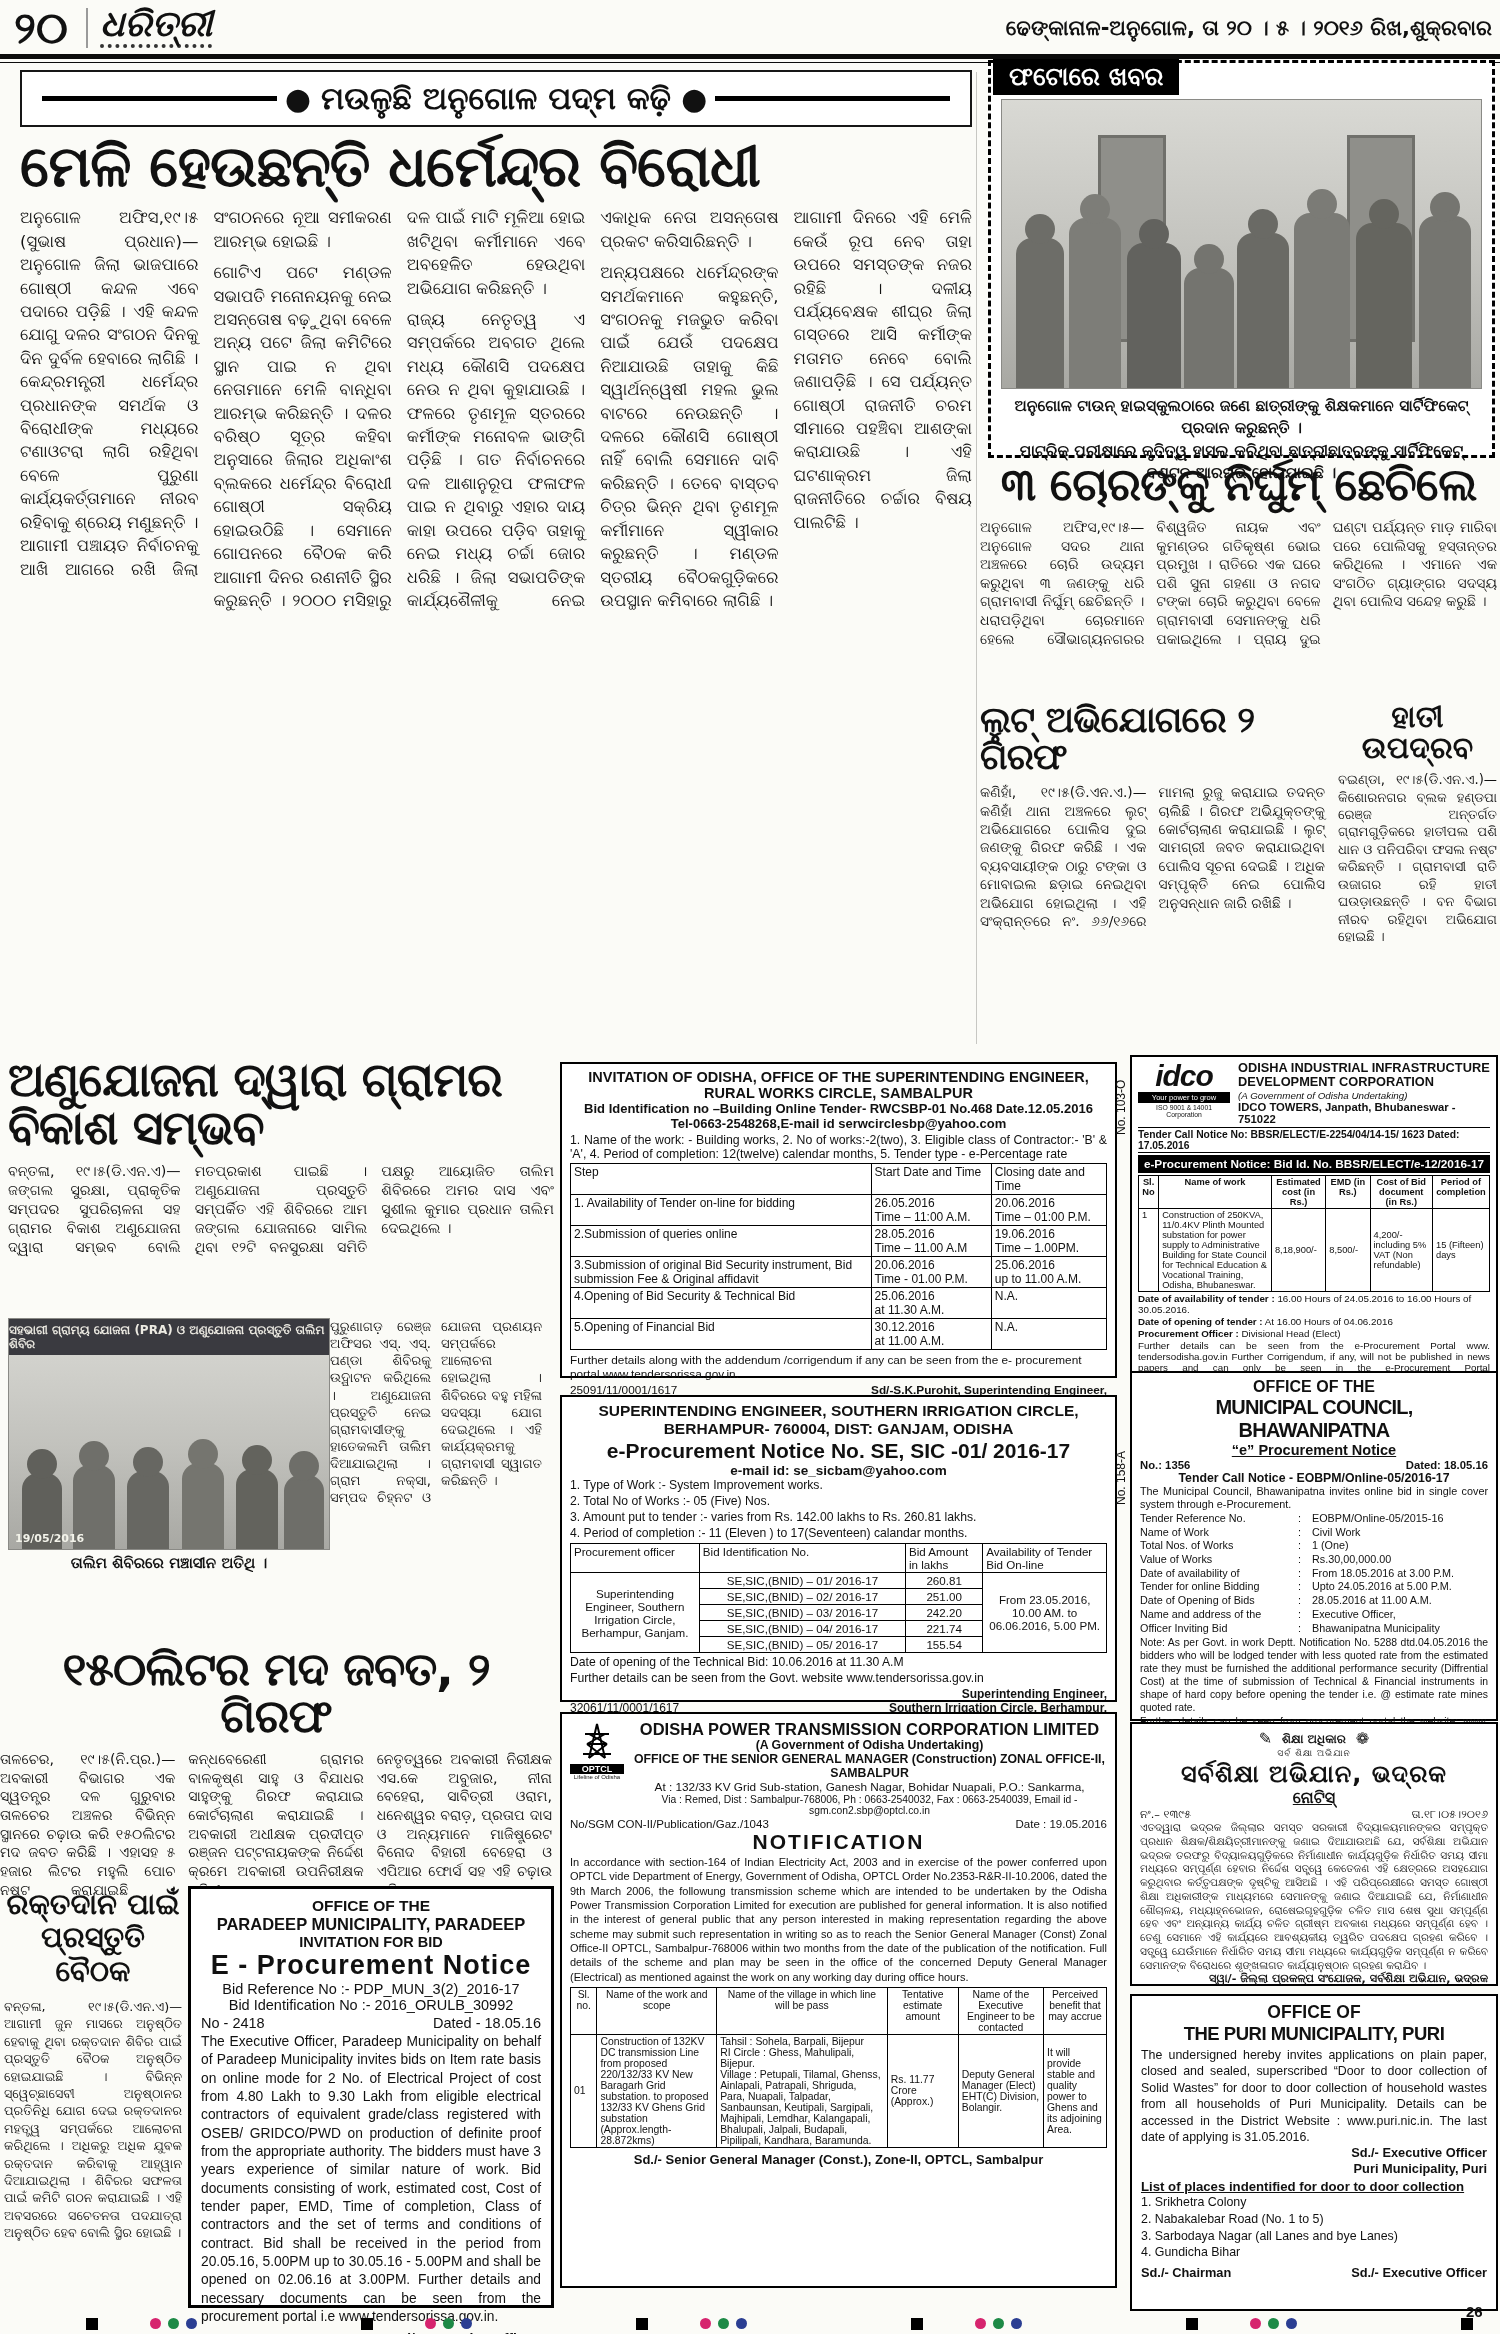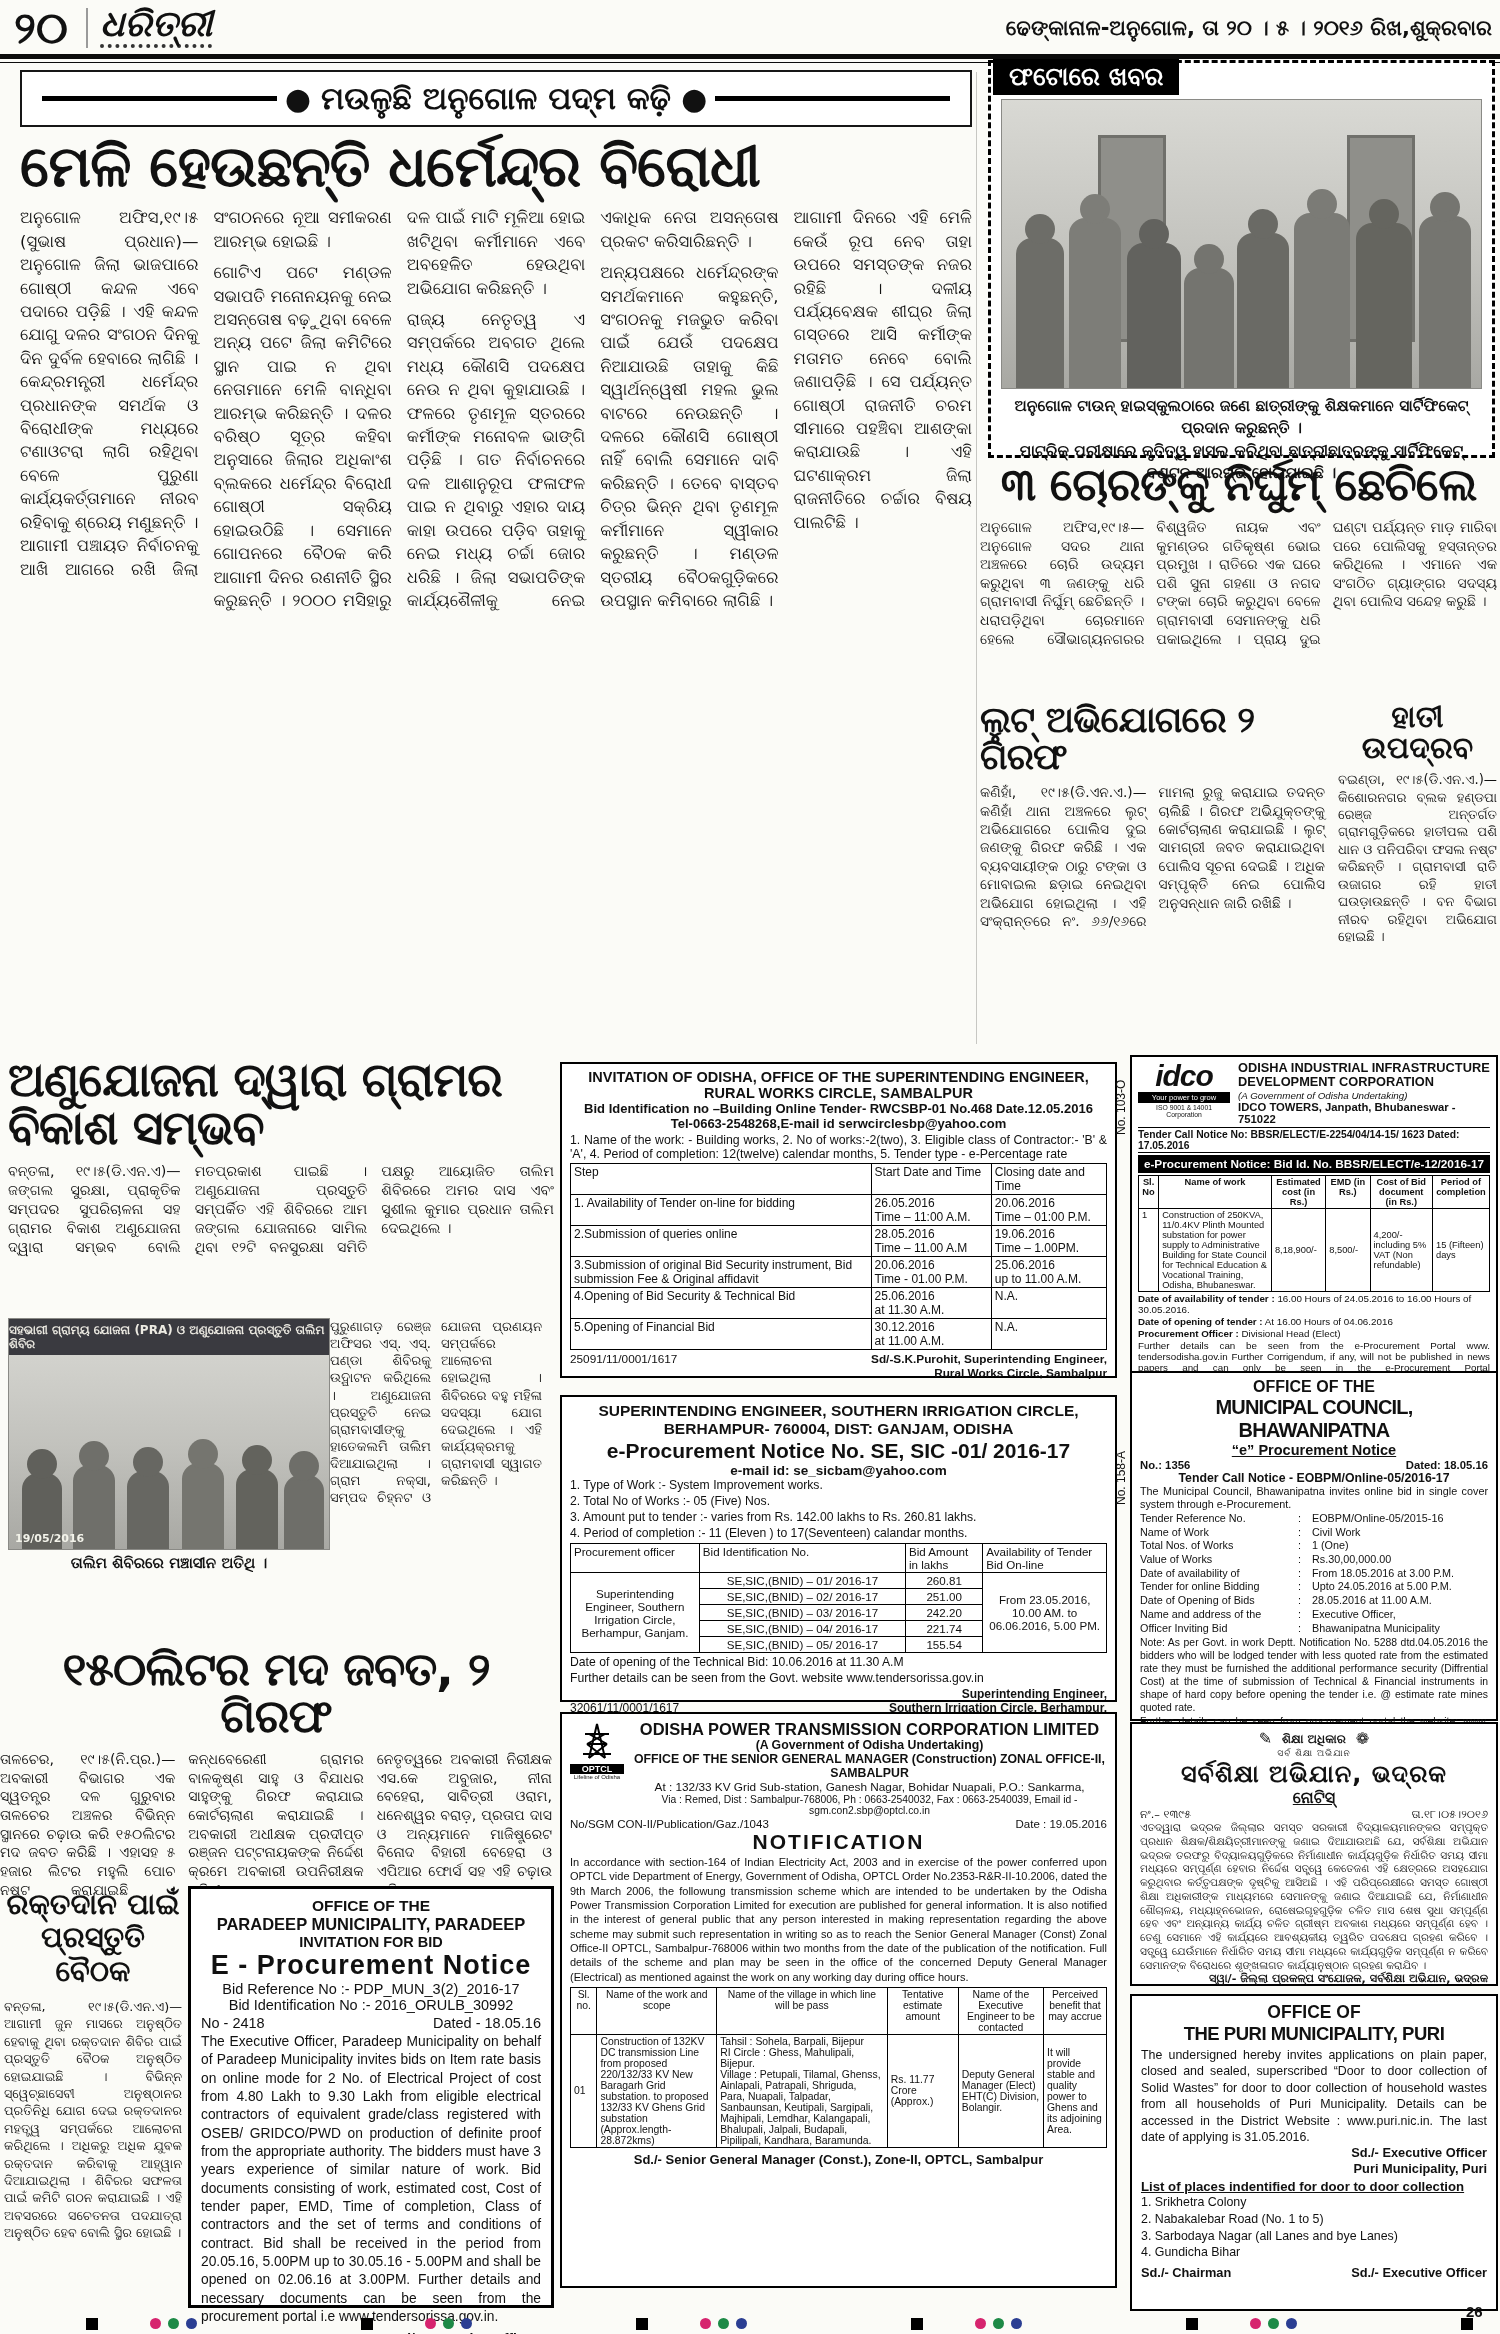--- a/index.html
+++ b/index.html
@@ -319,20 +319,21 @@
         <td class="ctr pre">N.A.</td>
       </tr>
       <tr>
         <td>5.Opening of Financial Bid</td>
         <td class="ctr pre">30.12.2016
 at 11.00 A.M.</td>
         <td class="ctr pre">N.A.</td>
       </tr>
     </tbody>
       </table>
+    <div class="foot">Further details along with the addendum /corrigendum if any can be seen from the e- procurement portal www.tendersorissa.gov.in.</div>
     <div class="signrow">
       <span>25091/11/0001/1617</span>
       <span class="b" style="text-align:right;">
         <span>Sd/-S.K.Purohit, Superintending Engineer,</span><br>
         <span>Rural Works Circle, Sambalpur</span>
       </span>
     </div>
   </div>
 
   <div class="abs box idco">

